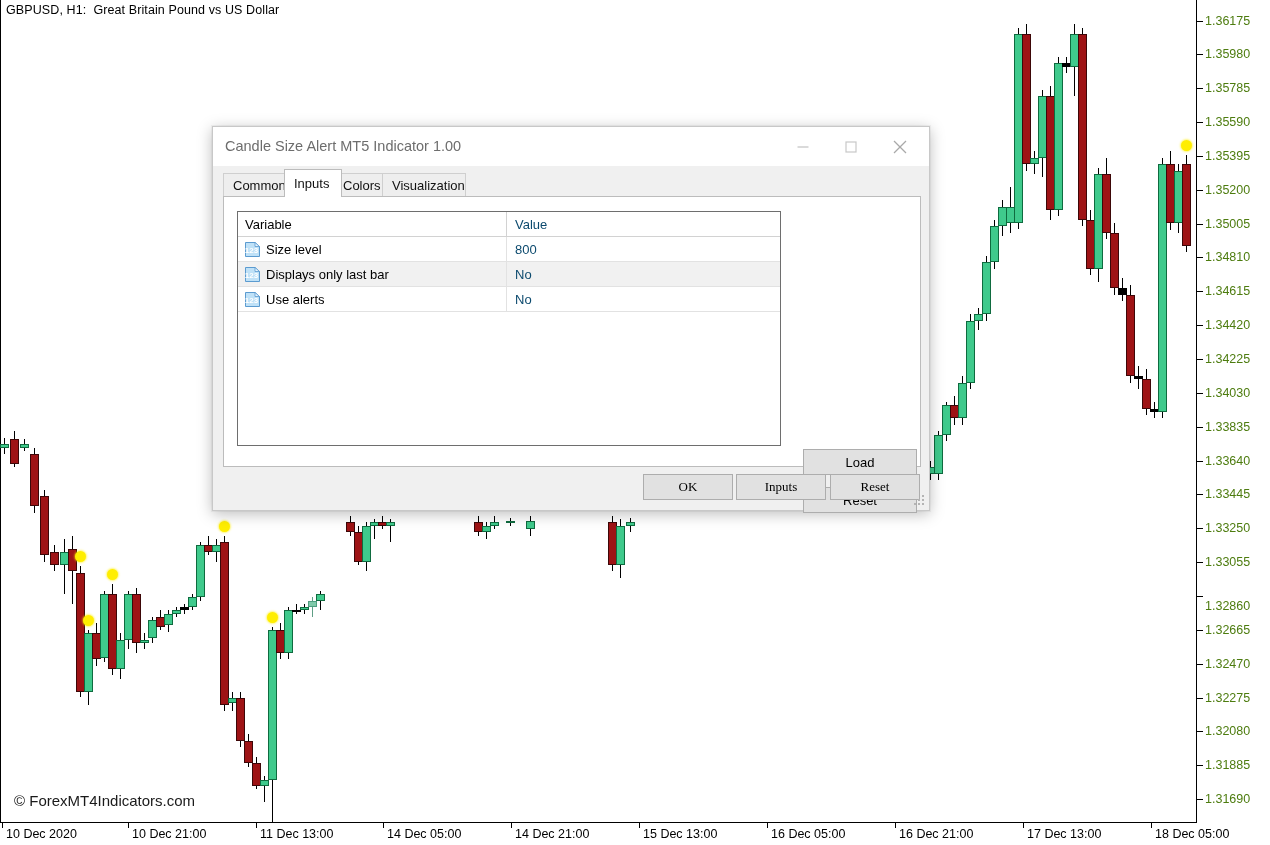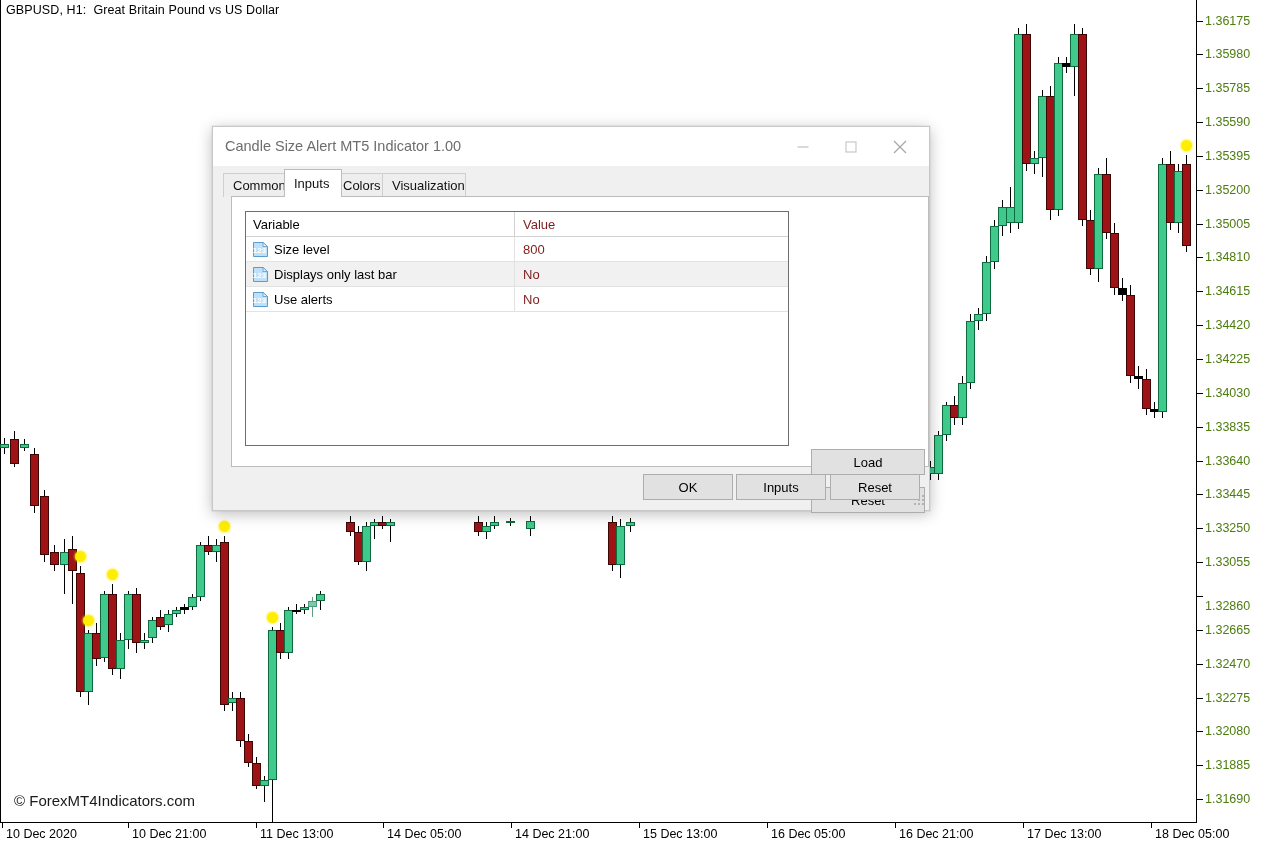--- a/index.html
+++ b/index.html
@@ -175,21 +175,20 @@
     border-color: #bcbcbc;
     z-index: 3;
   }
 
   #panel {
     position: absolute;
     left: 10px; top: 69px;
     width: 698px; height: 271px;
     background: #ffffff;
     border: 1px solid #bcbcbc;
-    margin-left: 8px;
   }
 
   #grid {
     position: absolute;
     left: 13px; top: 14px;
     width: 544px; height: 235px;
     background: #ffffff;
     border: 1px solid #6e6e6e;
     overflow: hidden;
   }
@@ -217,21 +216,21 @@
     overflow: hidden;
   }
   .grid-row.header .cell-var { border-right: 1px solid #d2d2d2; }
   .cell-val {
     flex: 1;
     height: 100%;
     display: flex;
     align-items: center;
     padding-left: 8px;
     font-size: 13px;
-    color: #7f1d1d;
+    color: #0c4a6e;
     white-space: nowrap;
   }
   .type-icon {
     flex: 0 0 auto;
     width: 15px; height: 15px;
     margin-right: 6px;
     position: relative;
   }
   .type-icon svg { display: block; }
 
@@ -250,21 +249,21 @@
   #btn-save { left: 579px; top: 290px; }
 
   .foot-btn {
     position: absolute;
     top: 347px;
     width: 90px; height: 26px;
     background: #e1e1e1;
     border: 1px solid #adadad;
     font-size: 13px;
     color: #000;
-    font-family: Liberation Sans, sans-serif;
+    font-family: Liberation Serif, serif;
     cursor: default;
     padding: 0;
   }
   #btn-ok     { left: 430px; }
   #btn-cancel { left: 523px; }
   #btn-reset  { left: 617px; }
 
   #resize-grip {
     position: absolute;
     right: 3px; bottom: 3px;

